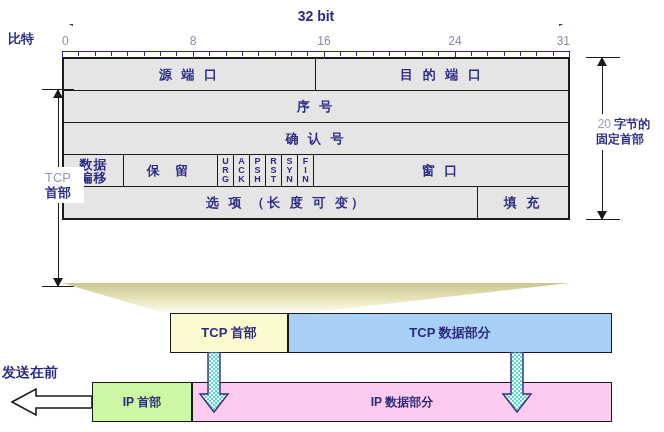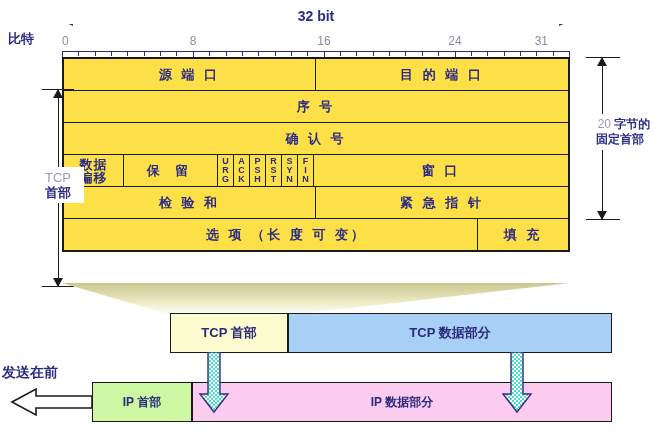--- a/index.html
+++ b/index.html
@@ -34,21 +34,21 @@
   }
   #scale .num.first{transform:translateX(0);}
   #scale .num.last{transform:translateX(-100%);}
   #scale .baseline{position:absolute;left:0;top:17px;width:100%;height:1px;background:#2b2b86;}
   #scale .tick{position:absolute;top:17px;width:1px;background:#2b2b86;}
 
   
   #tcptable{
     position:absolute;left:62px;top:57px;width:508px;
     border:2px solid #1a1a1a;
-    background:#fde047;
+    background:#e5e5e5;
     box-sizing:border-box;
   }
   .trow{display:flex;border-bottom:1px solid #1a1a1a;}
   .trow:last-child{border-bottom:none;padding-left:32px;}
   .cell{
     display:flex;align-items:center;justify-content:center;
     font-size:13px;font-weight:bold;color:#2b2b86;
     letter-spacing:3px;
     box-sizing:border-box;
     height:31px;
@@ -142,21 +142,21 @@
       <polygon points="0,7 11,2 11,12" fill="#2b2b86"></polygon>
       <polygon points="508,7 497,2 497,12" fill="#2b2b86"></polygon>
     </svg>
     <div id="bitcaption"><span>32 bit</span></div>
     <div id="scale">
       <div class="baseline"></div>
       <div class="num first" style="left:0px">0</div>
       <div class="num" style="left:131px">8</div>
       <div class="num" style="left:262px">16</div>
       <div class="num" style="left:393px">24</div>
-      <div class="num last" style="left:486px">31</div>
+      <div class="num last" style="left:508px">31</div>
     <div class="tick" style="height: 9px; left: 0px;"></div>
         <div class="tick" style="height: 5px; left: 16px;"></div>
         <div class="tick" style="height: 5px; left: 33px;"></div>
         <div class="tick" style="height: 5px; left: 49px;"></div>
         <div class="tick" style="height: 5px; left: 65px;"></div>
         <div class="tick" style="height: 5px; left: 82px;"></div>
         <div class="tick" style="height: 5px; left: 98px;"></div>
         <div class="tick" style="height: 5px; left: 114px;"></div>
         <div class="tick" style="height: 9px; left: 131px;"></div>
         <div class="tick" style="height: 5px; left: 147px;"></div>
@@ -246,24 +246,20 @@
           <span class="v">
             <div>F</div>
             <div>I</div>
             <div>N</div>
           </span>
         </div>
 
       <div class="cell" style="flex:1">窗  口</div>
     </div>
 
-    <div class="trow">
-      <div class="cell half divider">检 验 和</div>
-      <div class="cell half">紧 急 指 针</div>
-    </div>
 
     <div class="trow">
       <div class="cell divider" style="width:382px">选 项 （长 度 可 变）</div>
       <div class="cell" style="flex:1">填  充</div>
     </div>
   </div>
 
   <div id="leftbracket">
     <div class="cap" style="top:0"></div>
     <div class="cap" style="bottom:0"></div>

